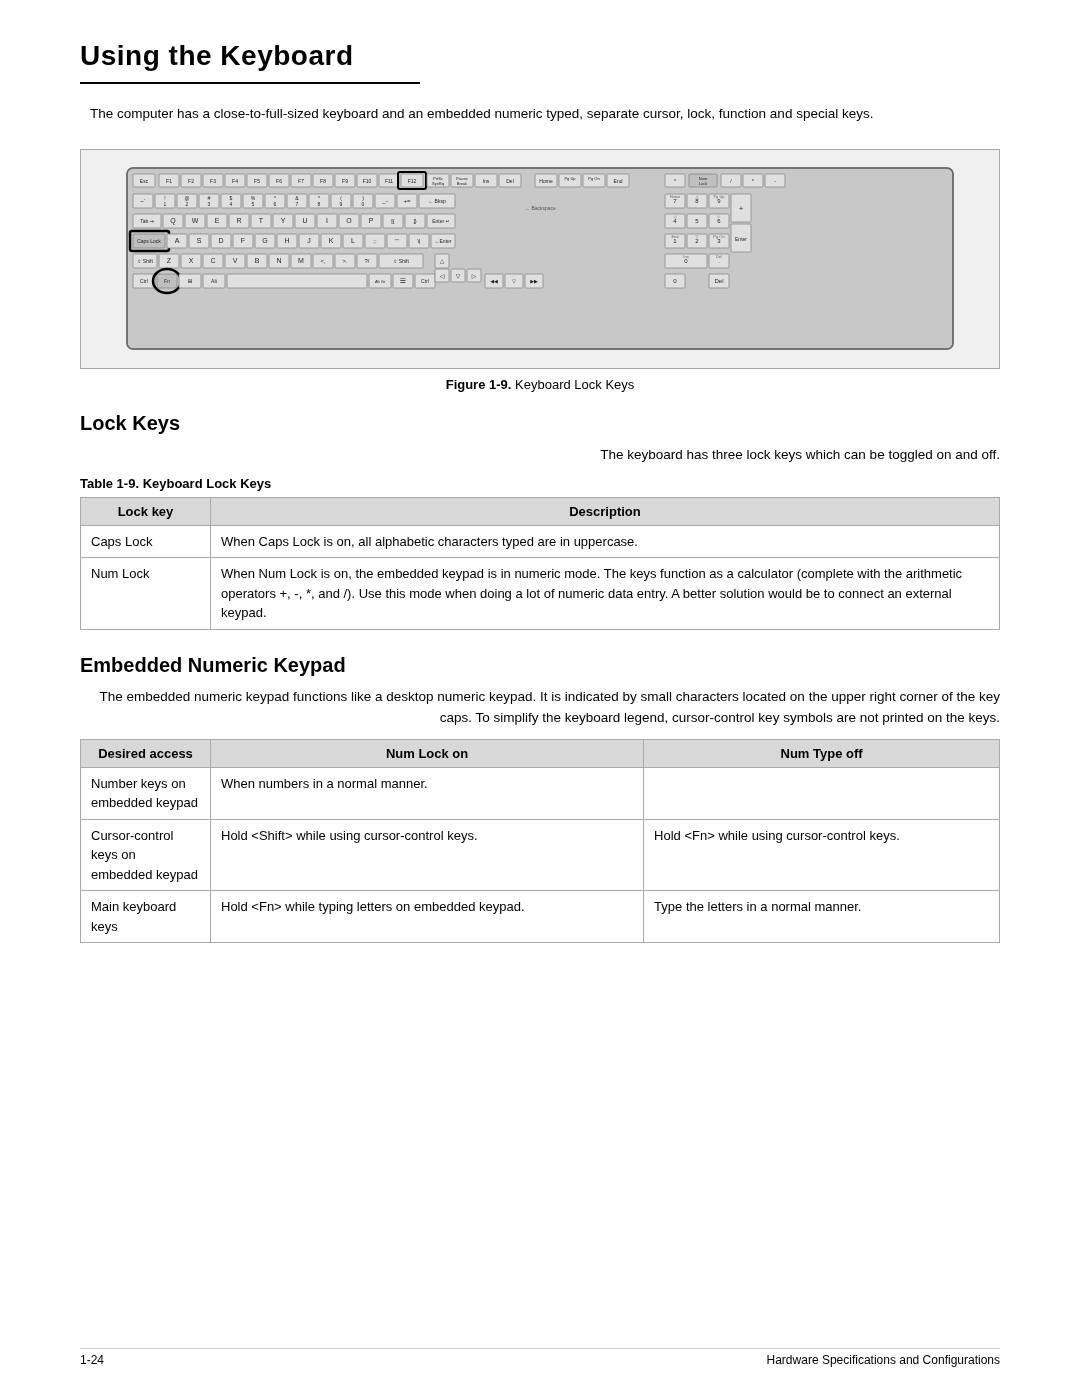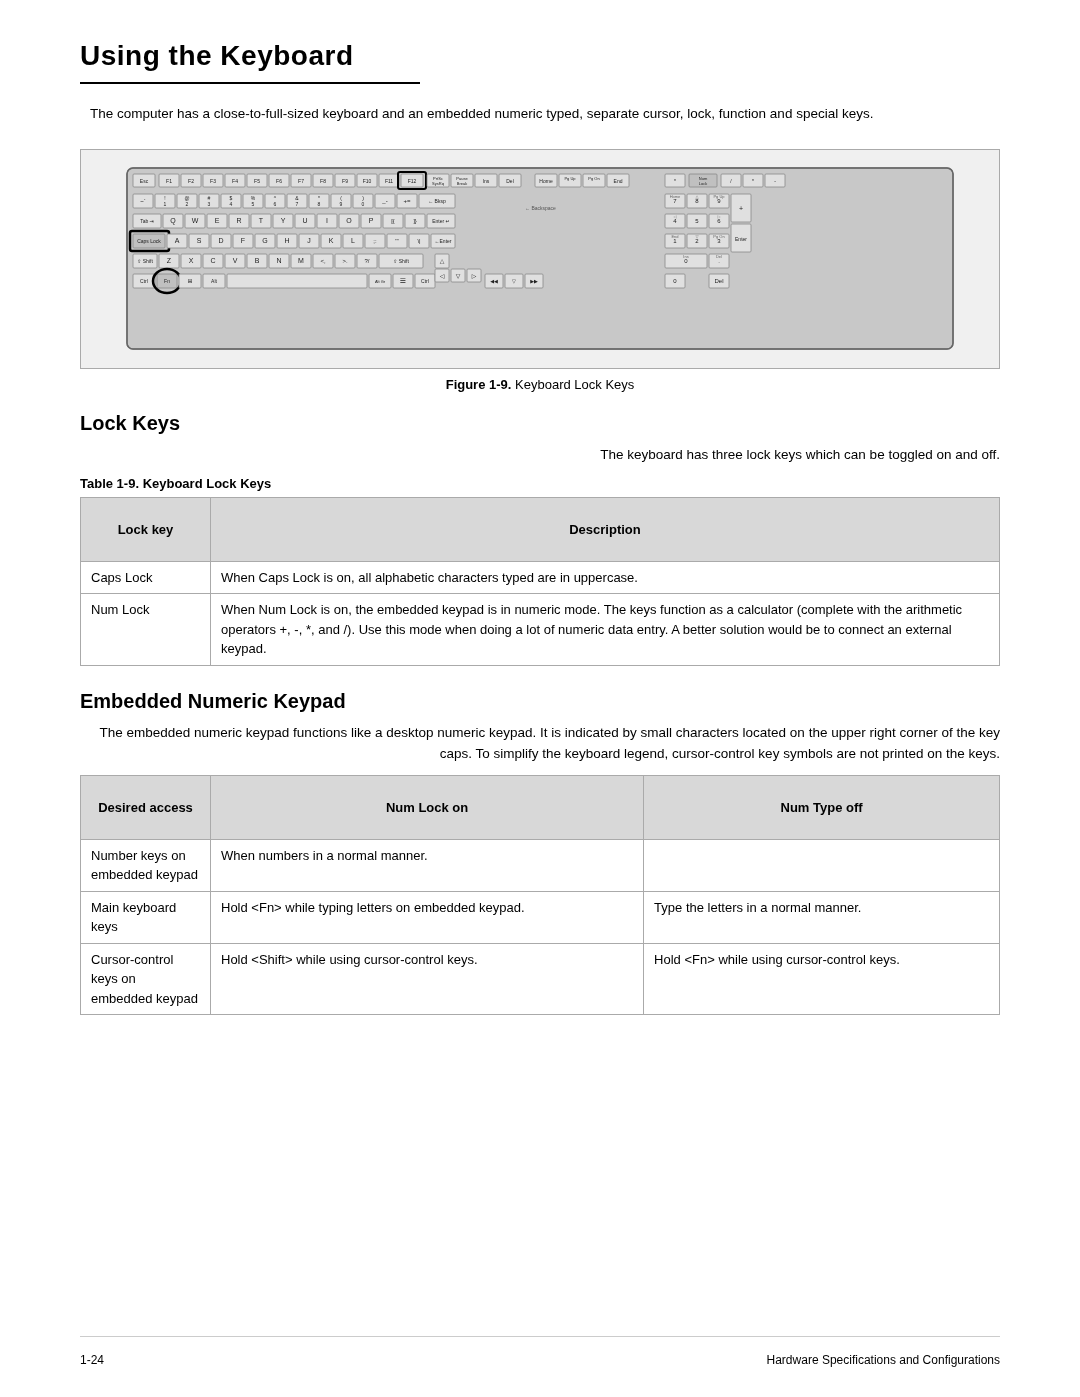--- a/index.html
+++ b/index.html
@@ -90,21 +90,21 @@
     table {
       width: 100%;
       border-collapse: collapse;
       font-family: Arial, sans-serif;
       font-size: 13px;
       margin-bottom: 24px;
     }
     th {
       background: #d8d8d8;
       border: 1px solid #aaa;
-      padding: 24px 10px;
+      padding: 6px 10px;
       font-weight: bold;
     }
     td {
       border: 1px solid #aaa;
       padding: 6px 10px;
       vertical-align: top;
       line-height: 1.5;
     }
     td:first-child {
       width: 130px;
@@ -114,21 +114,21 @@
     .page-footer {
       position: absolute;
       bottom: 30px;
       left: 80px;
       right: 80px;
       display: flex;
       justify-content: space-between;
       font-family: Arial, sans-serif;
       font-size: 12px;
       border-top: 1px solid #ccc;
-      padding-top: 16px;
+      padding-top: 4px;
     }
   </style>
 </head>
 <body>
 
 <h1 class="page-title">Using the Keyboard</h1>
 <hr class="title-rule">
 
 <p class="intro-text">The computer has a close-to-full-sized keyboard and an embedded numeric typed, separate cursor, lock, function and special keys.</p>
 
@@ -464,28 +464,28 @@
       <th>Num Type off</th>
     </tr>
   </thead>
   <tbody id="embedded-keypad-tbody">
   <tr>
         <td>Number keys on embedded keypad</td>
         <td>When numbers in a normal manner.</td>
         <td></td>
       </tr>
       <tr>
+        <td>Cursor-control keys on embedded keypad</td>
+        <td>Hold &lt;Shift&gt; while using cursor-control keys.</td>
+        <td>Hold &lt;Fn&gt; while using cursor-control keys.</td>
+      </tr>
+      <tr>
         <td>Main keyboard keys</td>
         <td>Hold &lt;Fn&gt; while typing letters on embedded keypad.</td>
         <td>Type the letters in a normal manner.</td>
       </tr>
-      <tr>
-        <td>Cursor-control keys on embedded keypad</td>
-        <td>Hold &lt;Shift&gt; while using cursor-control keys.</td>
-        <td>Hold &lt;Fn&gt; while using cursor-control keys.</td>
-      </tr>
     </tbody>
 </table>
 
 <div class="page-footer">
   <span>1-24</span>
   <span>Hardware Specifications and Configurations</span>
 </div>
 
 </body></html>

